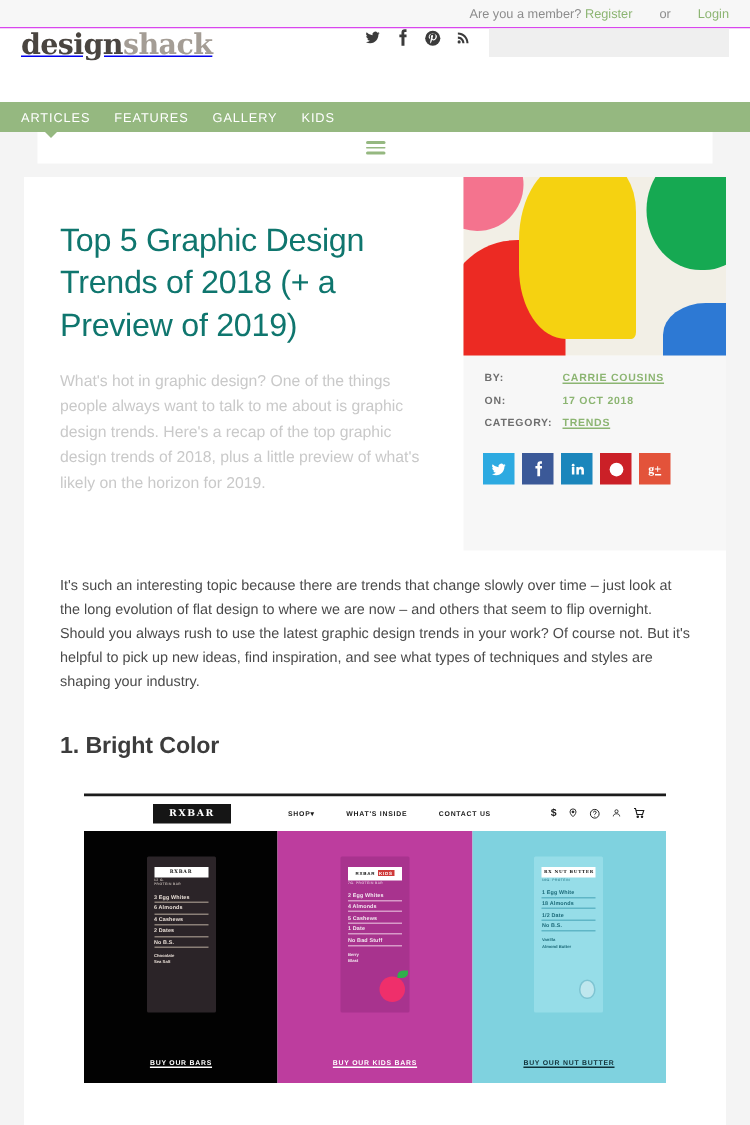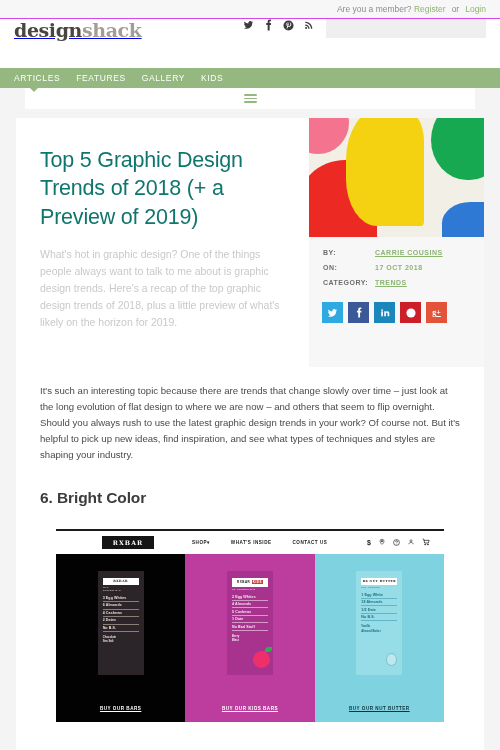--- a/index.html
+++ b/index.html
@@ -16,21 +16,21 @@
     background: #f7f7f7;
     border-bottom: 1px solid #d946ef;
     display: flex;
     align-items: center;
     justify-content: flex-end;
     padding-right: 14px;
     font-size: 8.5px;
     color: #8c8c8c;
   }
   .utility-bar a { color: #8cb572; text-decoration: none; }
-  .utility-bar .sep { margin: 0 6px; color: #8c8c8c; }
+  .utility-bar .sep { margin: 0 18px; color: #8c8c8c; }
 
   
   .masthead {
     height: 49px;
     background: #ffffff;
     display: flex;
     align-items: flex-start;
     padding: 0 14px;
   }
   .logo {
@@ -439,21 +439,21 @@
         </div>
       </div>
 
     </div>
   </div>
 
   <div class="post-body">
     <p>It's such an interesting topic because there are trends that change slowly over time – just look at the long evolution of flat design to where we are now – and others that seem to flip overnight. Should you always rush to use the latest graphic design trends in your work? Of course not. But it's helpful to pick up new ideas, find inspiration, and see what types of techniques and styles are shaping your industry.</p>
   </div>
 
-  <h2 class="section-title">6. Bright Color</h2>
+  <h2 class="section-title">1. Bright Color</h2>
 
   <div class="figure">
 
     <div class="rx-nav">
       <div class="rx-logo">RXBAR</div>
       <div class="rx-links">
         <span><span>SHOP</span><span>▾</span></span>
         <span>WHAT'S INSIDE</span>
         <span>CONTACT US</span>
       </div>

